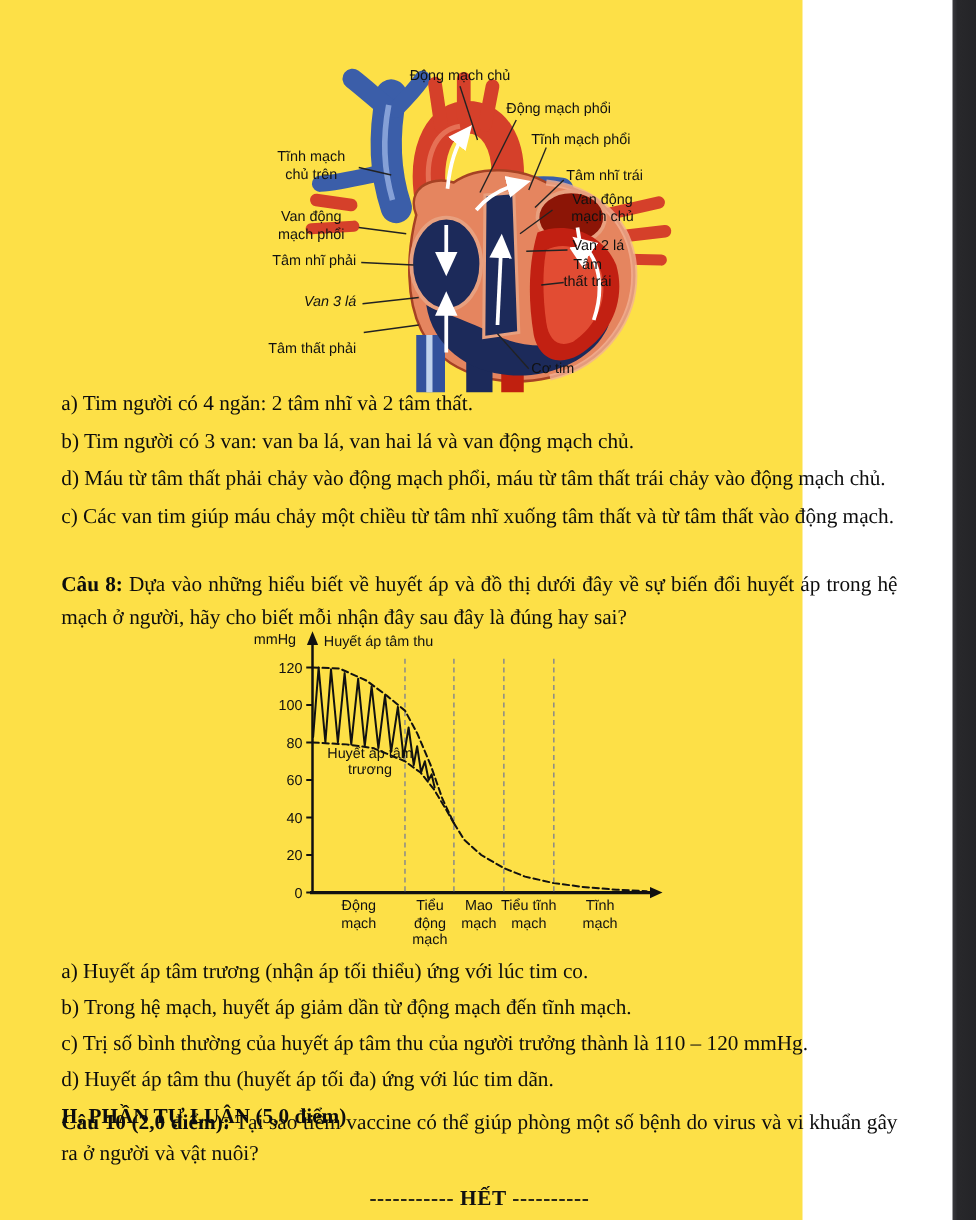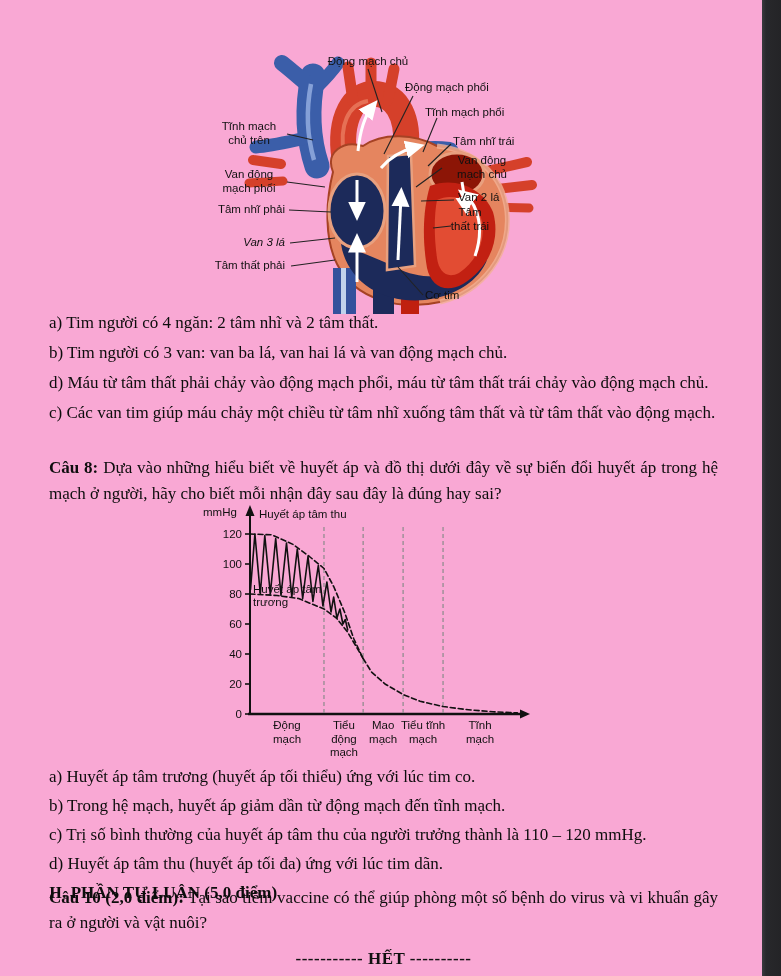--- a/index.html
+++ b/index.html
@@ -1,18 +1,18 @@
 <!DOCTYPE html>
 <html><head>
 <meta charset="utf-8">
 <style>
   html,body{margin:0;padding:0;}
   body{width:781px;height:976px;background:#ffffff;overflow:hidden;position:relative;
        font-family:"Liberation Serif",serif;color:#111;}
-  .page{position:absolute;left:0;top:0;width:781px;height:976px;background:#f9a8d4;}
+  .page{position:absolute;left:0;top:0;width:642px;height:976px;background:#fde047;}
   .viewer-strip{position:absolute;left:762px;top:0;width:19px;height:976px;
        background:linear-gradient(90deg,#3a3a3f 0,#28282b 4px,#242427 100%);}
   
   .tblock{position:absolute;left:45px;width:677px;font-size:17px;color:#0d0d0d;}
   .tblock p{margin:4px;text-align:justify;}
   #block-heart-q{top:306px;line-height:26px;}
   #block-cau8{top:451px;line-height:26px;}
   #block-bp-q{top:760px;line-height:25px;}
   #block-essay{top:881px;line-height:25px;}
   #end-line{position:absolute;left:45px;top:949px;width:677px;text-align:center;
@@ -23,21 +23,21 @@
        font-family:"Liberation Sans",sans-serif;}
   #heart-fig .hlabel{position:absolute;font-size:11.5px;line-height:13.5px;color:#111;}
   .hl-c{text-align:center;}
   .hl-r{text-align:right;}
   
   #bp-chart{position:absolute;left:195px;top:503px;width:345px;height:262px;
        font-family:"Liberation Sans",sans-serif;}
   #bp-chart .ann{position:absolute;font-size:11.5px;color:#111;line-height:13px;}
   #ann-mmhg{left:8px;top:3px;font-size:12px;}
   #ann-systolic{left:64px;top:5px;}
-  #ann-diastolic{left:58px;top:80px;width:86px;}
+  #ann-diastolic{left:58px;top:94px;width:86px;text-align:center;}
   .cat-label{position:absolute;top:216px;width:48px;transform:translateX(-50%);
        text-align:center;font-size:11.5px;line-height:13.5px;color:#111;}
 </style>
 </head>
 <body>
 
 <div class="page">
 
   <div id="heart-fig">
     <svg width="400" height="260" viewBox="0 0 400 260">
@@ -126,21 +126,21 @@
     <div class="hlabel" style="left:240px;top:52px;">Tĩnh mạch phổi</div>
     <div class="hlabel" style="left:268px;top:81px;">Tâm nhĩ trái</div>
     <div class="hlabel hl-c" style="left:258px;top:100px;width:78px;">Van động mạch chủ</div>
     <div class="hlabel" style="left:273px;top:137px;">Van 2 lá</div>
     <div class="hlabel hl-c" style="left:265px;top:152px;width:40px;">Tâm thất trái</div>
     <div class="hlabel" style="left:240px;top:235px;">Cơ tim</div>
     <div class="hlabel hl-c" style="left:28px;top:66px;width:72px;">Tĩnh mạch chủ trên</div>
     <div class="hlabel hl-c" style="left:28px;top:114px;width:72px;">Van động mạch phổi</div>
     <div class="hlabel hl-r" style="left:20px;top:149px;width:80px;">Tâm nhĩ phải</div>
     <div class="hlabel hl-r" style="left:40px;top:182px;width:60px;font-style:italic;">Van 3 lá</div>
-    <div class="hlabel hl-r" style="left:18px;top:205px;width:82px;">Tâm thất phải</div>
+    <div class="hlabel hl-r" style="left:18px;top:219px;width:82px;">Tâm thất phải</div>
   </div>
 
   <div class="tblock" id="block-heart-q">
     <p>a) Tim người có 4 ngăn: 2 tâm nhĩ và 2 tâm thất.</p>
     <p>b) Tim người có 3 van: van ba lá, van hai lá và van động mạch chủ.</p>
     <p>d) Máu từ tâm thất phải chảy vào động mạch phổi, máu từ tâm thất trái chảy vào động mạch chủ.</p>
     <p>c) Các van tim giúp máu chảy một chiều từ tâm nhĩ xuống tâm thất và từ tâm thất vào động mạch.</p>
   </div>
 
   <div class="tblock" id="block-cau8">
@@ -188,21 +188,21 @@
     <div class="ann" id="ann-systolic">Huyết áp tâm thu</div>
     <div class="ann" id="ann-diastolic">Huyết áp tâm trương</div>
     <div class="cat-label" style="left: 91.99px;">Động mạch</div>
     <div class="cat-label" style="left: 148.96px;">Tiểu động mạch</div>
     <div class="cat-label" style="left: 188.11px;">Mao mạch</div>
     <div class="cat-label" style="left: 228.07px;">Tiểu tĩnh mạch</div>
     <div class="cat-label" style="left: 285.04px;">Tĩnh mạch</div>
   </div>
 
   <div class="tblock" id="block-bp-q">
-    <p>a) Huyết áp tâm trương (huyết áp tối thiểu) ứng với lúc tim co.</p>
+    <p>a) Huyết áp tâm trương (nhận áp tối thiểu) ứng với lúc tim co.</p>
     <p>b) Trong hệ mạch, huyết áp giảm dần từ động mạch đến tĩnh mạch.</p>
     <p>c) Trị số bình thường của huyết áp tâm thu của người trưởng thành là 110 – 120 mmHg.</p>
     <p>d) Huyết áp tâm thu (huyết áp tối đa) ứng với lúc tim dãn.</p>
     <p class="bold">II. PHẦN TỰ LUẬN (5,0 điểm)</p>
   </div>
 
   <div class="tblock" id="block-essay">
     <p><span class="bold">Câu 10 (2,0 điểm):</span><span> Tại sao tiêm vaccine có thể giúp phòng một số bệnh do virus và vi khuẩn gây ra ở người và vật nuôi?</span></p>
   </div>
 

